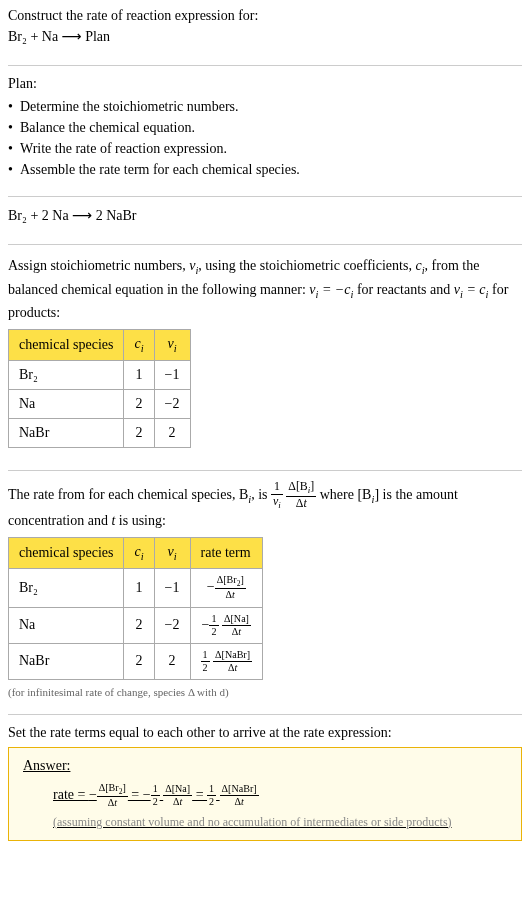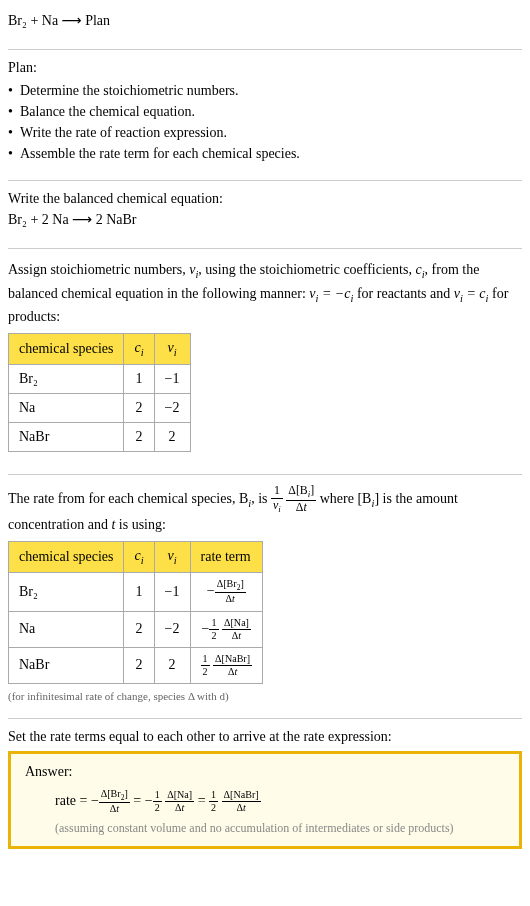--- a/index.html
+++ b/index.html
@@ -60,23 +60,24 @@
     td.center, th.center {
       text-align: center;
     }
     .caption {
       font-size: 11px;
       color: #666;
       margin-top: 2px;
     }
     .answer-box {
       background: #fffce9;
-      border: 3px solid #eab308;
+      border: 1px solid #eab308;
       padding: 10px 14px;
       margin-top: 6px;
+      text-decoration: underline;
     }
     .answer-label {
       margin-bottom: 6px;
     }
     .answer-content {
       padding-left: 30px;
     }
     .answer-note {
       font-size: 12px;
       color: #888;
@@ -111,39 +112,39 @@
       line-height: 1.5;
     }
     .italic {
       font-style: italic;
     }
   </style>
 </head>
 <body>
 
 <div class="section">
+  <div class="title">Construct the rate of reaction expression for:</div>
   <div class="equation">Br₂ + Na ⟶ Plan</div>
 </div>
 
 <hr>
 
 <div class="section">
   <div class="title">Plan:</div>
   <ul class="plan-list">
     <li>Determine the stoichiometric numbers.</li>
     <li>Balance the chemical equation.</li>
     <li>Write the rate of reaction expression.</li>
     <li>Assemble the rate term for each chemical species.</li>
   </ul>
 </div>
 
 <hr>
 
 <div class="section">
-  <div class="title">Write the balanced chemical equation:</div>
   <div class="equation">Br₂ + 2 Na ⟶ 2 NaBr</div>
 </div>
 
 <hr>
 
 <div class="section">
   <div class="inline-desc">
     <span>Assign stoichiometric numbers, </span><span class="italic">ν<sub>i</sub></span><span>, using the stoichiometric coefficients, </span><span class="italic">c<sub>i</sub></span><span>, from the balanced chemical equation in the following manner: </span><span class="italic">ν<sub>i</sub> = −c<sub>i</sub></span><span> for reactants and </span><span class="italic">ν<sub>i</sub> = c<sub>i</sub></span><span> for products:</span>
   </div>
   <table>

